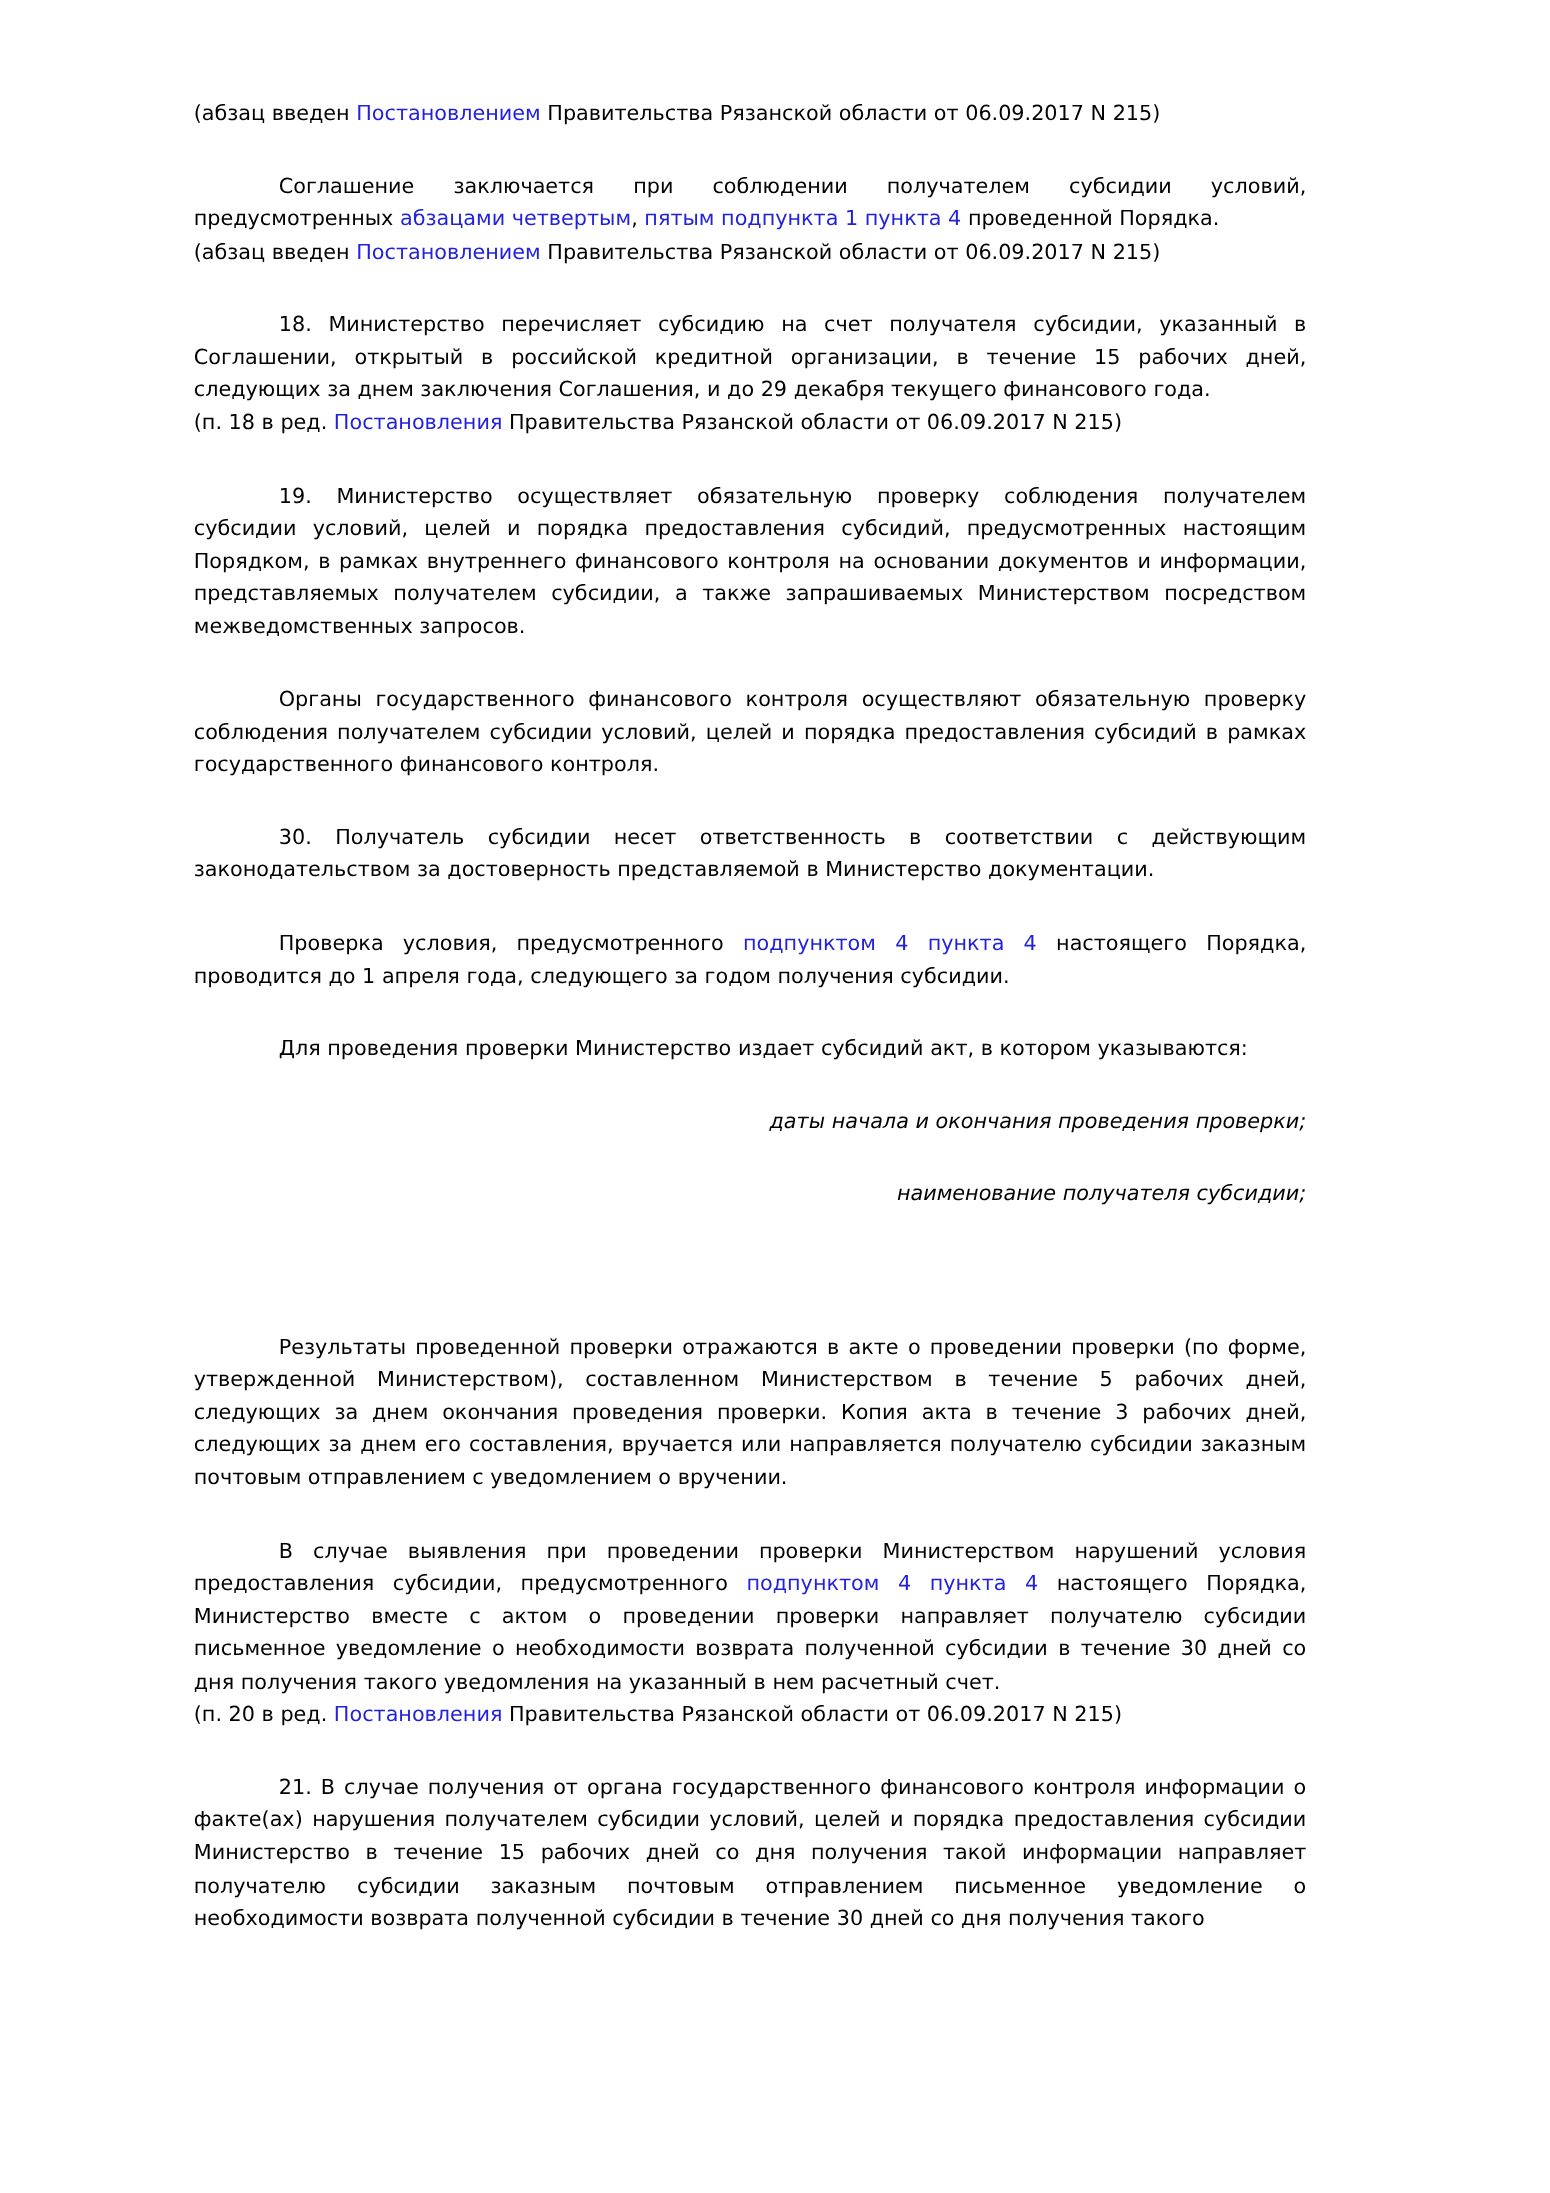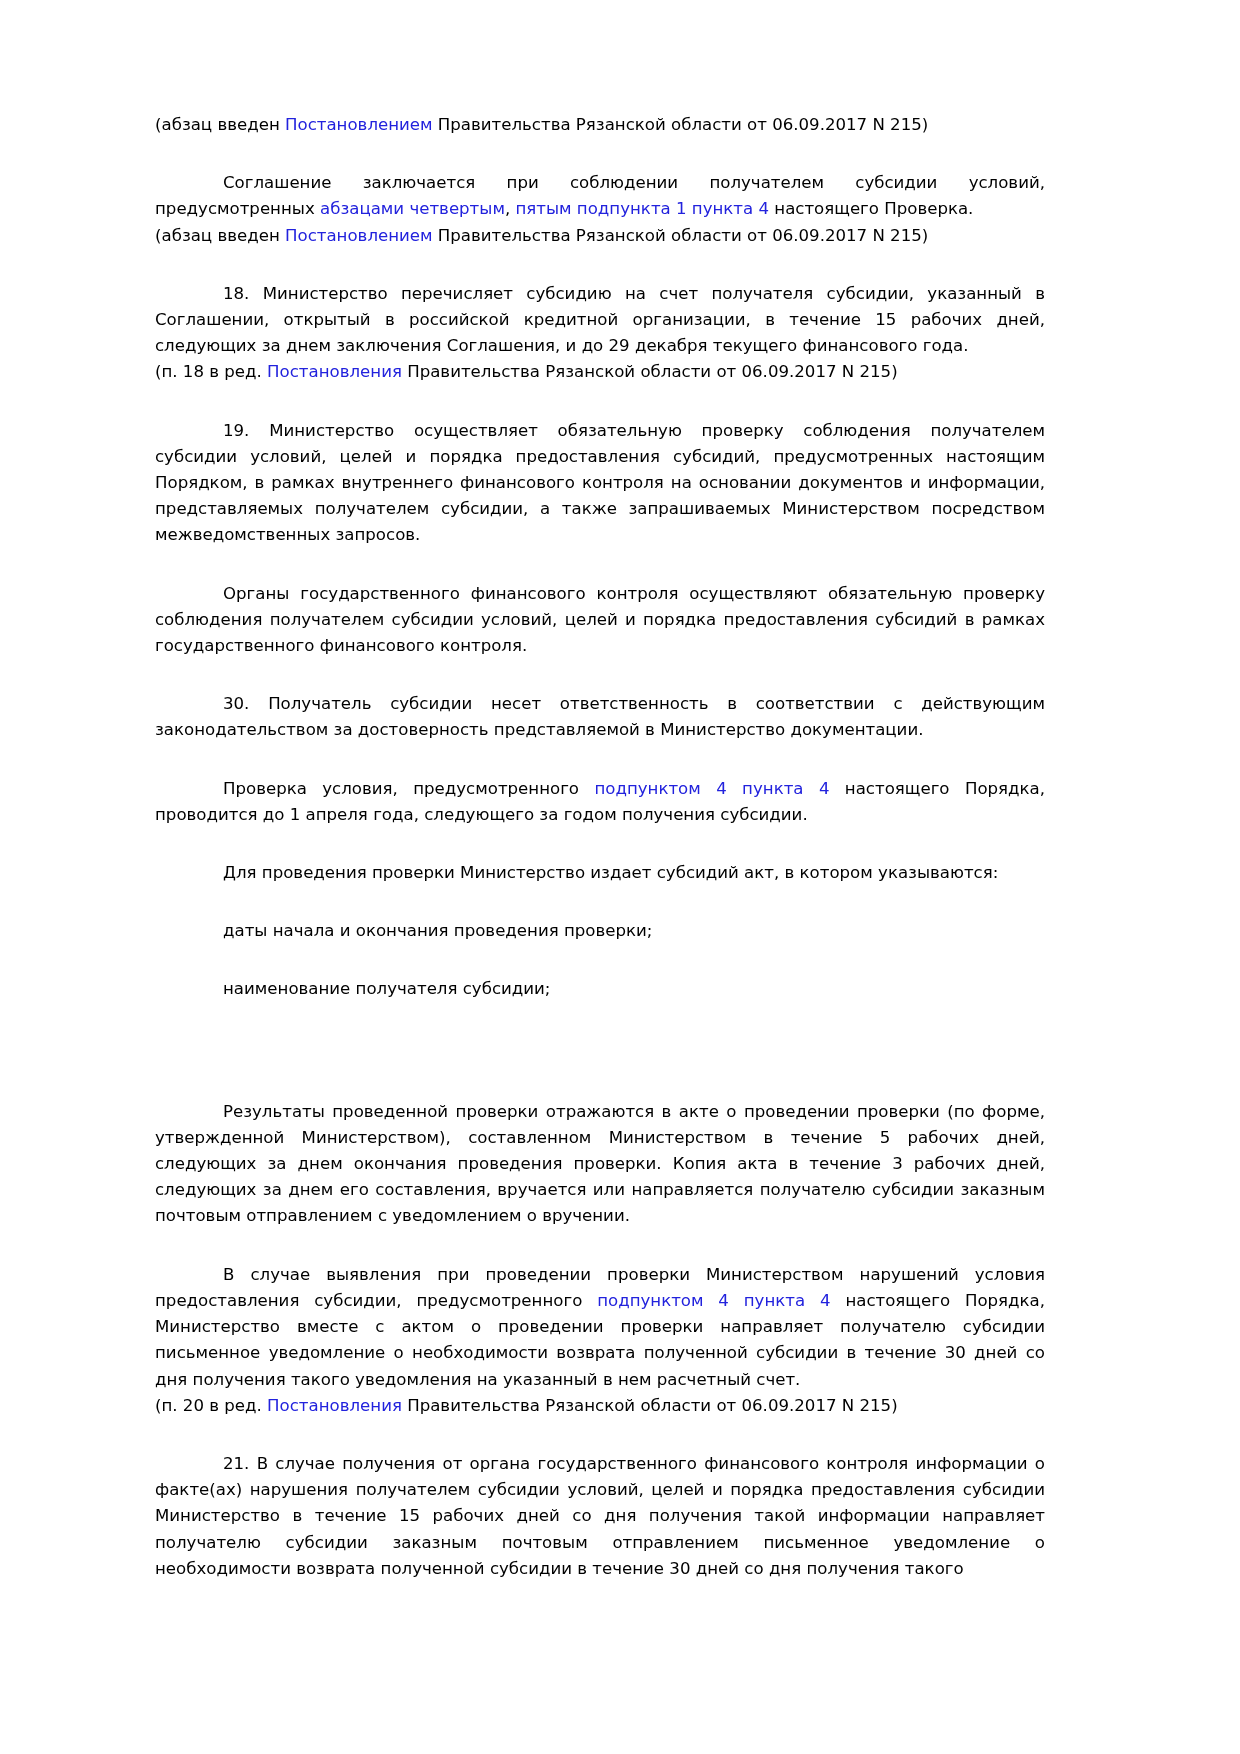--- a/index.html
+++ b/index.html
@@ -7,21 +7,21 @@
     padding: 0;
     background: #ffffff;
   }
   .page {
     width: 1240px;
     height: 1754px;
     margin: 0 auto;
     background: #ffffff;
     position: relative;
     box-sizing: border-box;
-    padding: 112px 195px 0 155px;
+    padding: 78px 195px 0 155px;
     font-family: "DejaVu Sans", "Liberation Sans", sans-serif;
   }
   .doc-body {
     width: 890px;
     font-size: 16.6px;
     line-height: 1.58;
     color: #000000;
   }
   p.para {
     margin: 0;
@@ -29,36 +29,37 @@
     text-justify: inter-word;
     text-indent: 68px;
     padding: 0;
   }
   p.para.amend {
     text-indent: 0;
     text-align: left;
   }
   p.para.listitem {
     text-indent: 68px;
-    text-align: left;
+    text-align: right;
+    font-style: italic;
   }
   .gap-lg { height: 32px; }
   a.ref, .ref {
     color: #2222dd;
     text-decoration: none;
   }
 </style>
 </head>
 <body>
 
 <div class="page">
   <div class="doc-body" id="doc-body">
       <p class="para amend"><span>(абзац введен </span><span class="ref">Постановлением</span><span> Правительства Рязанской области от 06.09.2017 N 215)</span></p>
       <div class="gap-lg"></div>
-      <p class="para"><span>Соглашение заключается при соблюдении получателем субсидии условий, предусмотренных </span><span class="ref">абзацами четвертым</span><span>, </span><span class="ref">пятым подпункта 1 пункта 4</span><span> настоящего Проверка.</span></p>
+      <p class="para"><span>Соглашение заключается при соблюдении получателем субсидии условий, предусмотренных </span><span class="ref">абзацами четвертым</span><span>, </span><span class="ref">пятым подпункта 1 пункта 4</span><span> проведенной Порядка.</span></p>
       <p class="para amend"><span>(абзац введен </span><span class="ref">Постановлением</span><span> Правительства Рязанской области от 06.09.2017 N 215)</span></p>
       <div class="gap-lg"></div>
       <p class="para"><span>18. Министерство перечисляет субсидию на счет получателя субсидии, указанный в Соглашении, открытый в российской кредитной организации, в течение 15 рабочих дней, следующих за днем заключения Соглашения, и до 29 декабря текущего финансового года.</span></p>
       <p class="para amend"><span>(п. 18 в ред. </span><span class="ref">Постановления</span><span> Правительства Рязанской области от 06.09.2017 N 215)</span></p>
       <div class="gap-lg"></div>
       <p class="para"><span>19. Министерство осуществляет обязательную проверку соблюдения получателем субсидии условий, целей и порядка предоставления субсидий, предусмотренных настоящим Порядком, в рамках внутреннего финансового контроля на основании документов и информации, представляемых получателем субсидии, а также запрашиваемых Министерством посредством межведомственных запросов.</span></p>
       <div class="gap-lg"></div>
       <p class="para"><span>Органы государственного финансового контроля осуществляют обязательную проверку соблюдения получателем субсидии условий, целей и порядка предоставления субсидий в рамках государственного финансового контроля.</span></p>
       <div class="gap-lg"></div>
       <p class="para"><span>30. Получатель субсидии несет ответственность в соответствии с действующим законодательством за достоверность представляемой в Министерство документации.</span></p>

